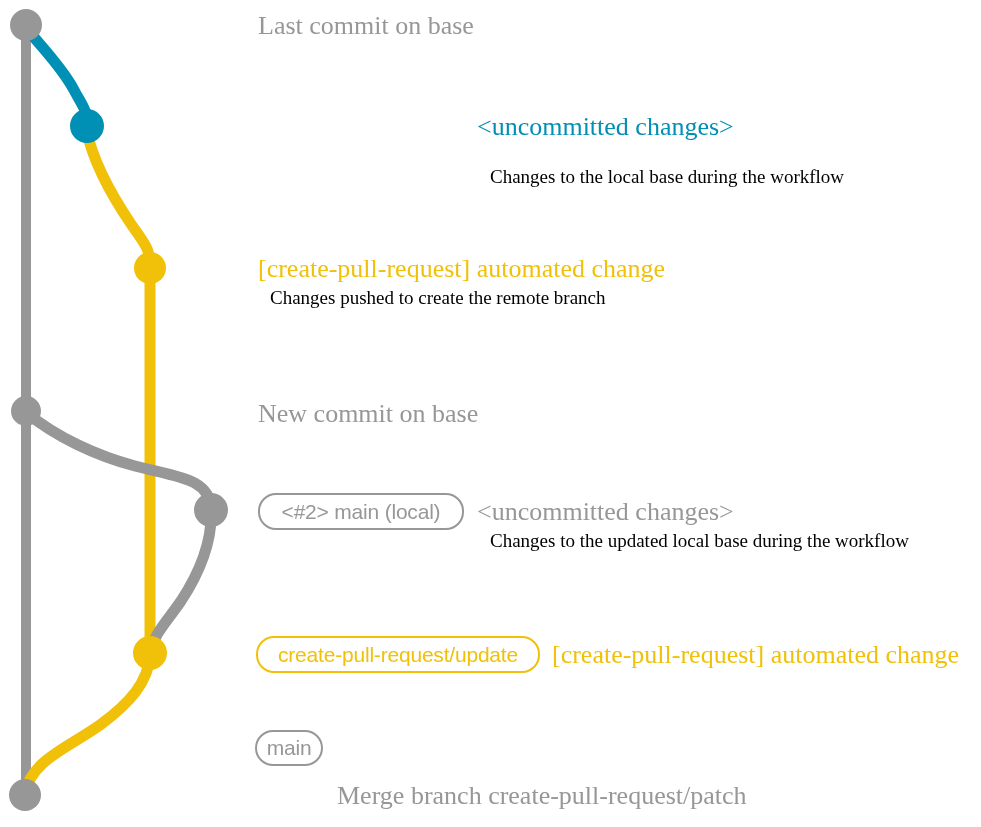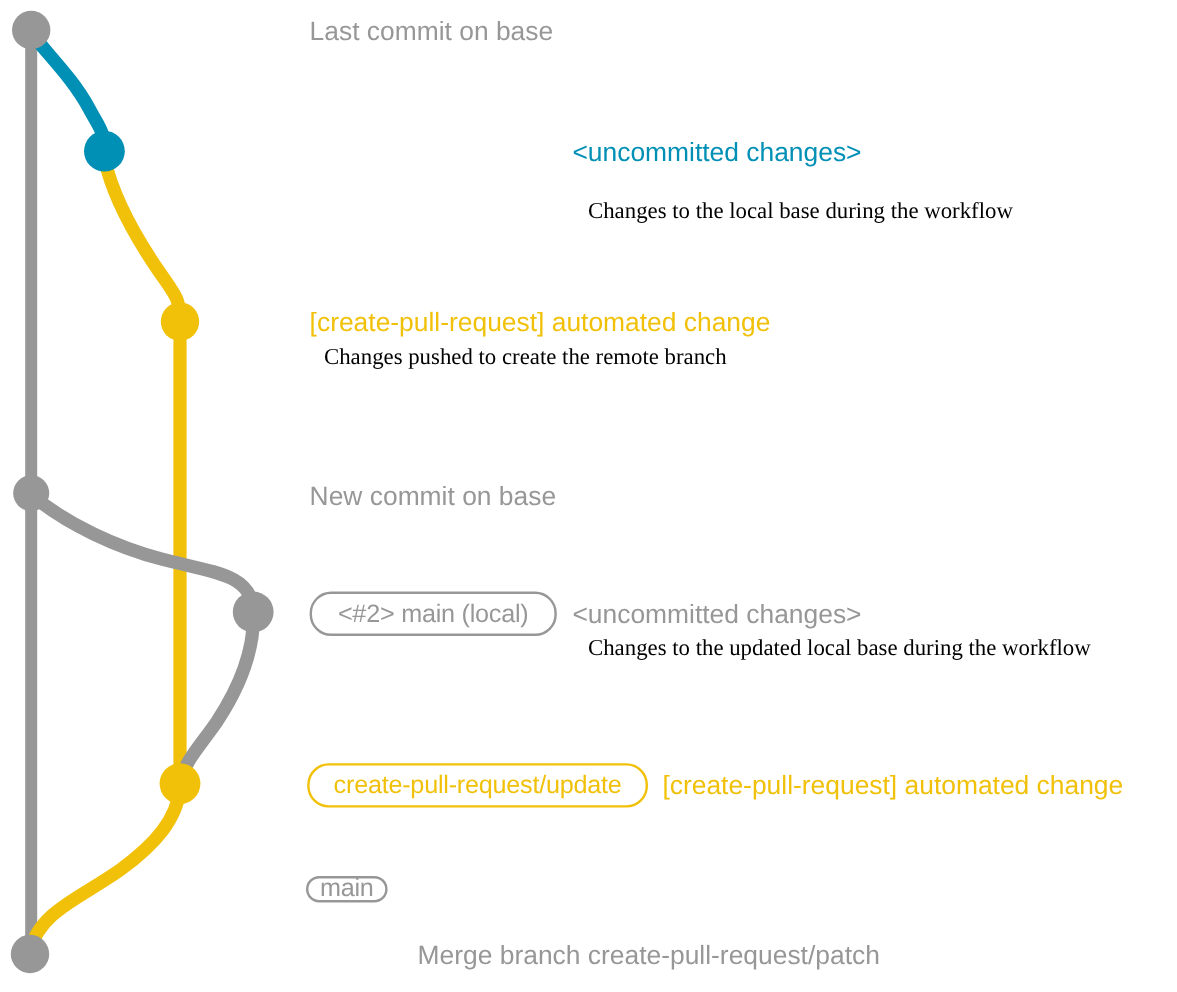--- a/index.html
+++ b/index.html
@@ -9,21 +9,21 @@
     overflow: hidden;
   }
   #stage {
     position: relative;
     width: 981px; height: 827px;
     background: var(--c-bg, #ffffff);
   }
   #graph-svg { position: absolute; left: 0; top: 0; }
 
   .t { position: absolute; white-space: nowrap; }
-  .sans { font-family: Liberation Sans, sans-serif; font-size: 22px; line-height: 26px; }
+  .sans { font-family: Liberation Serif, serif; font-size: 26px; line-height: 26px; }
   .serif { font-family: "Liberation Serif", serif; font-size: 19px; line-height: 23px; color: var(--c-ink, #000000); }
 
   .t-gray   { color: var(--c-gray, #979797); }
   .t-blue   { color: var(--c-blue, #008fb5); }
   .t-yellow { color: var(--c-yellow, #f1c109); }
 
   .pill {
     position: absolute;
     display: flex; align-items: center; justify-content: center;
     box-sizing: border-box;
@@ -81,16 +81,16 @@
 
   <div class="t serif" style="left:270px; top:286px;">Changes pushed to create the remote branch</div>
 
   <div class="pill pill-gray" style="left:258px; top:493px; width:206px; height:37px;text-align:center;">&lt;#2&gt; main (local)</div>
   <div class="t sans t-gray" style="left:477px; top:499px;">&lt;uncommitted changes&gt;</div>
   <div class="t serif" style="left:490px; top:529px;">Changes to the updated local base during the workflow</div>
 
   <div class="pill pill-yellow" style="left:256px; top:636px; width:284px; height:37px;">create-pull-request/update</div>
   <div class="t sans t-yellow" style="left:552px; top:642px;">[create-pull-request] automated change</div>
 
-  <div class="pill pill-gray" style="left:255px; top:730px; width:68px; height:22px;">main</div>
-  <div class="t sans t-gray" style="left:348px; top:783px;">Merge branch create-pull-request/patch</div>
+  <div class="pill pill-gray" style="left:255px; top:730px; width:68px; height:36px;">main</div>
+  <div class="t sans t-gray" style="left:337px; top:783px;">Merge branch create-pull-request/patch</div>
 
 </div>
 
 </body></html>

